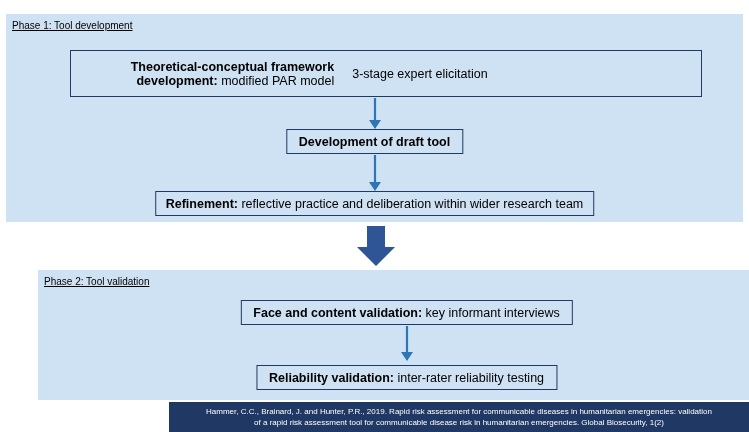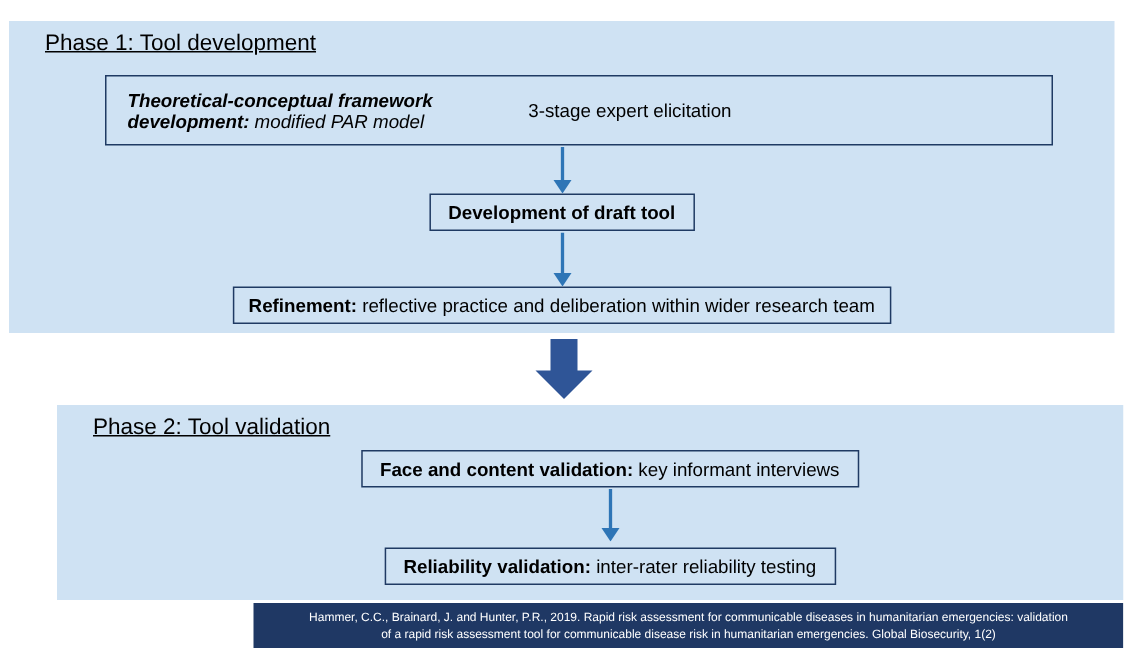--- a/index.html
+++ b/index.html
@@ -15,24 +15,24 @@
   .panel {
     position: absolute;
     left: 6px;
     width: 737px;
     background: #cfe2f3;
   }
   .panel-phase1 { top: 14px; height: 208px; }
   .panel-phase2 { top: 270px; height: 130px; margin-left: 32px; }
   .phase-title {
     position: absolute;
-    left: 24px;
+    left: 6px;
     top: 6px;
     margin: 0;
-    font-size: 15px;
+    font-size: 10px;
     font-weight: normal;
     text-decoration: underline;
     color: #000000;
   }
   .box {
     position: absolute;
     border: 1.6px solid #1f3a63;
     background: #cfe2f3;
     box-sizing: border-box;
     display: flex;
@@ -50,21 +50,21 @@
     justify-content: flex-start;
   }
   .col {
     display: flex;
     flex-direction: column;
     justify-content: center;
     box-sizing: border-box;
     height: 100%;
   }
   .col-lit   { flex: 0 0 27%; padding-left: 18px; }
-  .col-framework { flex: 0 0 44%; text-align: left; padding: 0 14px; font-style: italic; }
+  .col-framework { flex: 0 0 44%; text-align: right; padding: 0 14px; }
   .col-study { flex: 0 0 29%; text-align: left; padding-left: 4px; }
   .centered-x { left: 50%; transform: translateX(-50%); }
   .box-draft      { top: 115px; height: 25px; padding: 0 12px; white-space: nowrap; }
   .box-refinement { top: 177px; height: 25px; padding: 4px 10px; white-space: nowrap; }
   .box-face        { top: 30px; height: 25px; padding: 0 12px; white-space: nowrap; }
   .box-reliability { top: 95px; height: 25px; padding: 0 12px; white-space: nowrap; }
   .arrow {
     position: absolute;
     left: 50%;
     transform: translateX(-50%);

